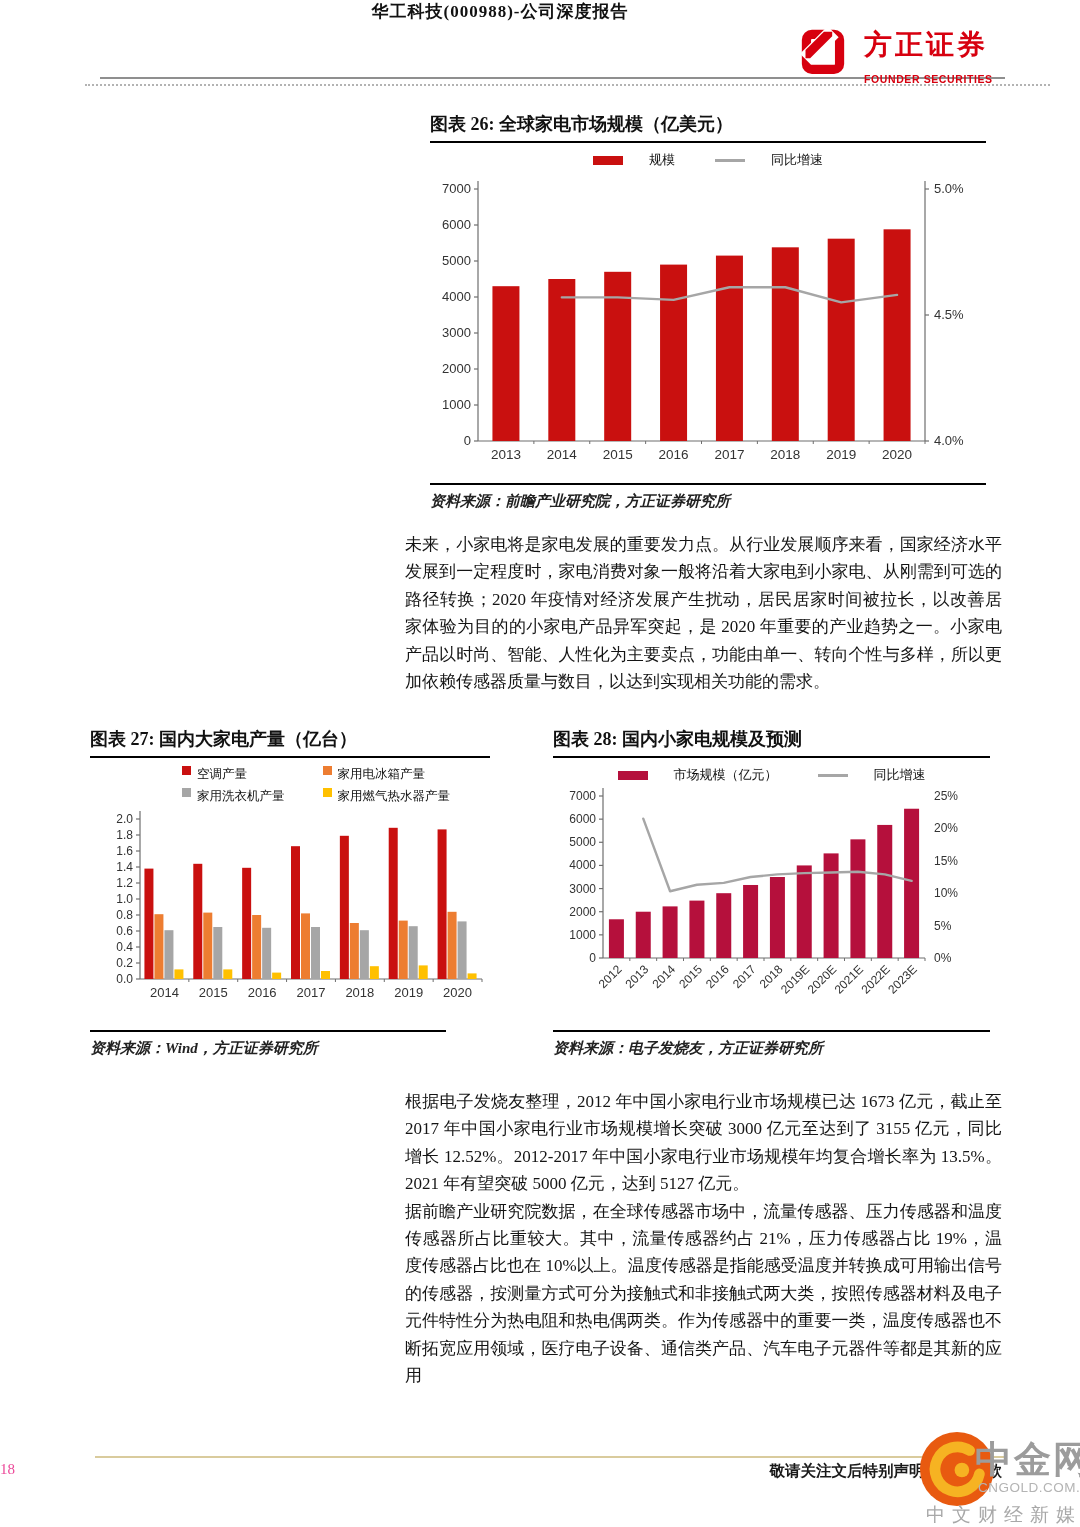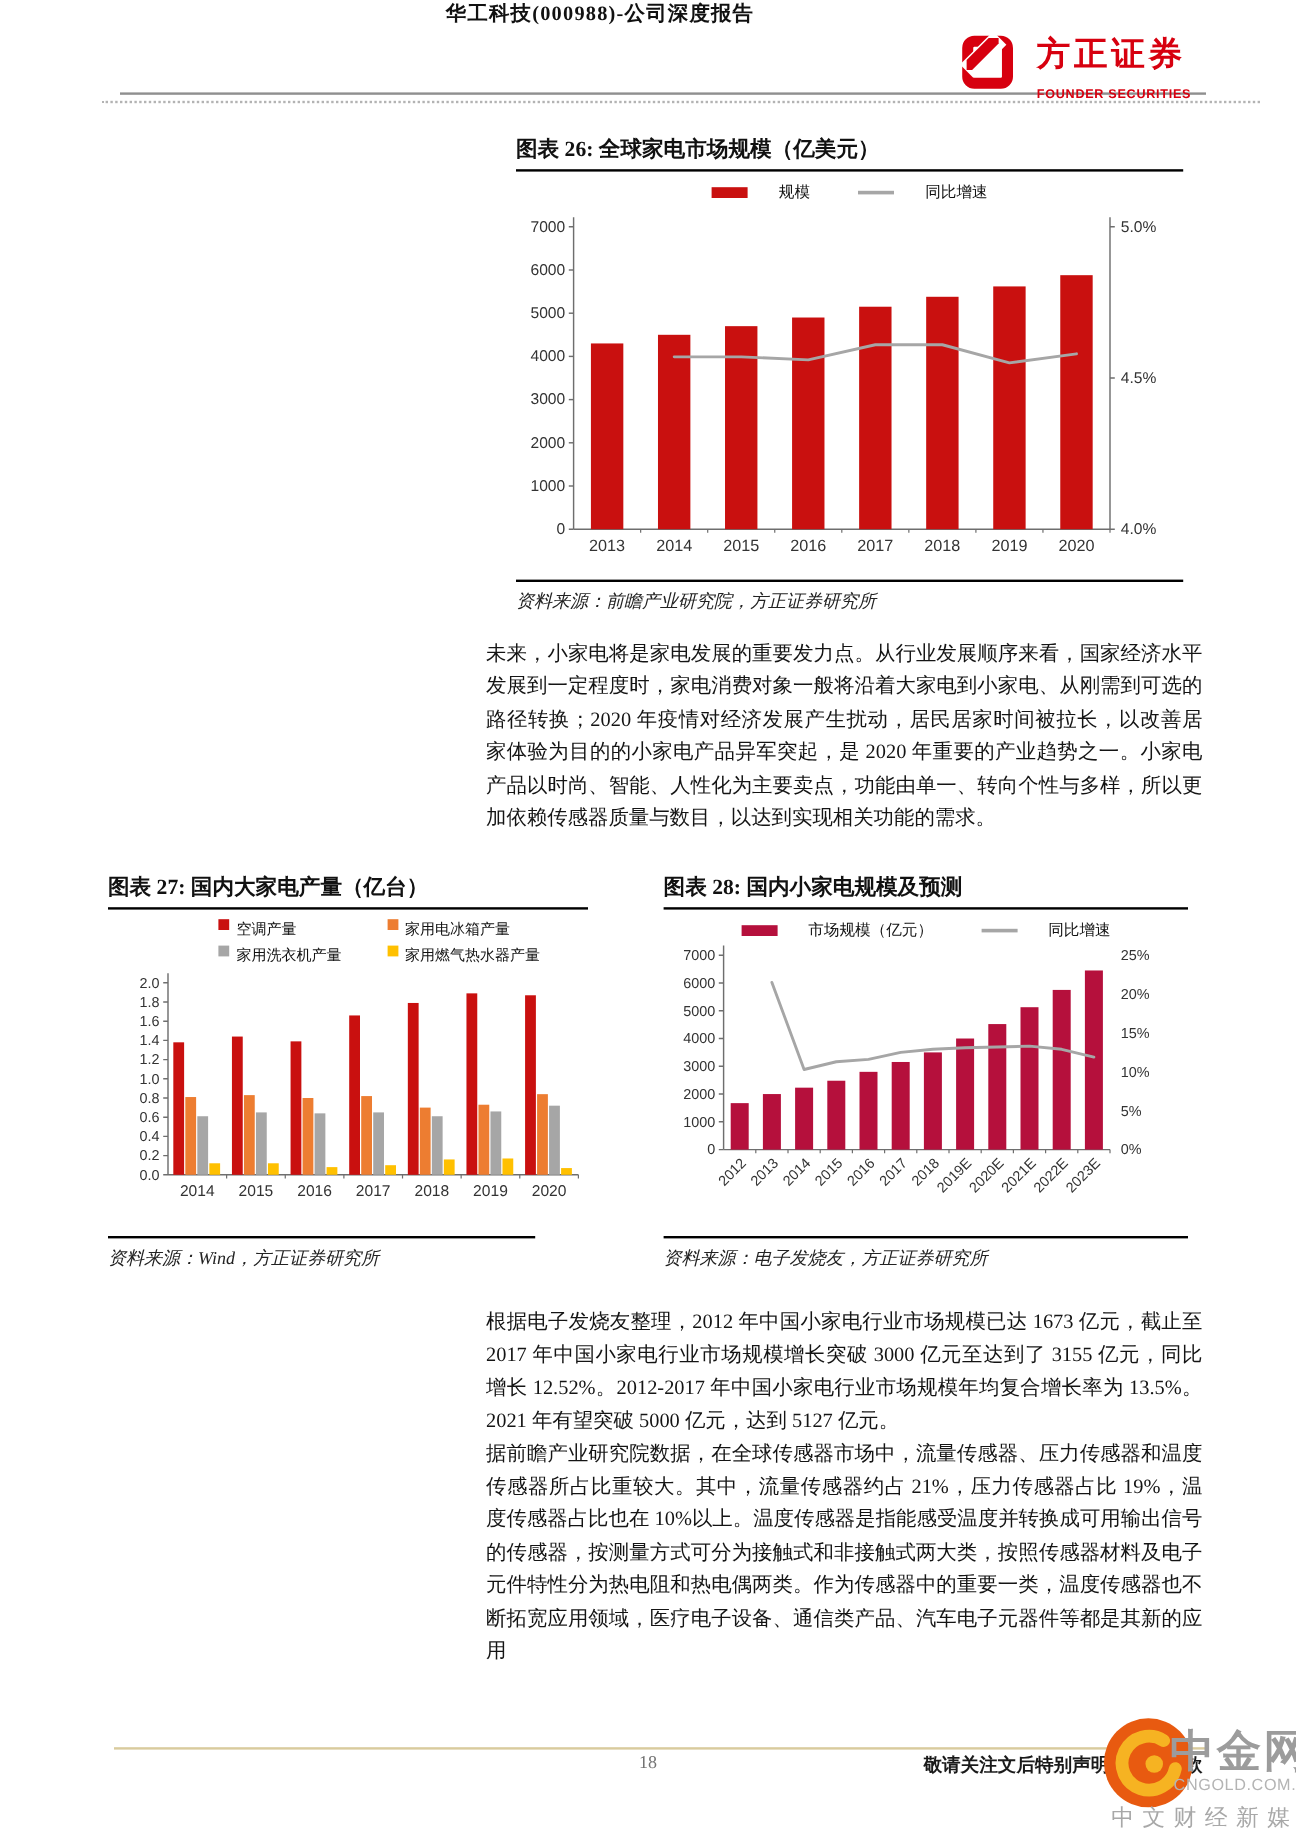--- a/index.html
+++ b/index.html
@@ -14,36 +14,36 @@
   .hdr-dots{left:85px;top:84px;width:965px;border-top:2px dotted #b3b3b3}
   .brand{left:800px;top:26px;display:flex;align-items:flex-start;gap:18px}
   .brand-txt{display:flex;flex-direction:column;margin-top:4px}
   .brand-cn{color:#d7000f;font-size:28px;font-weight:700;letter-spacing:3px;line-height:1.05;
             font-family:"Liberation Sans","DejaVu Sans",sans-serif}
   .brand-en{color:#d7000f;font-size:10.5px;font-weight:700;letter-spacing:.6px;margin-top:14px;
             font-family:"Liberation Sans","DejaVu Sans",sans-serif}
 
   
   .fig-title{font-size:18px;font-weight:700;border-bottom:2.5px solid #000;padding-bottom:5px;white-space:nowrap}
-  .source{border-top:2.5px solid #000;padding-top:7px;font-size:15px;font-style:italic;font-weight:400;color:#222;white-space:nowrap}
+  .source{border-top:2.5px solid #000;padding-top:7px;font-size:15px;font-style:italic;font-weight:700;color:#222;white-space:nowrap}
   .legend{display:flex;align-items:center;justify-content:center;gap:26px;font-size:13px;margin-top:8px}
   .legend-grid{display:grid;grid-template-columns:auto auto;column-gap:38px;row-gap:5px;
                width:max-content;margin:8px 0 0 92px;font-size:12.5px}
   .lg-item{display:flex;gap:6px;white-space:nowrap}
   .sw-bar{display:inline-block;width:30px;height:9px}
   .sw-line{display:inline-block;width:30px;height:3px}
   .sw-sq{display:inline-block;width:9px;height:9px}
   svg text{font-family:"Liberation Sans","DejaVu Sans",sans-serif}
 
   
   .para{width:597px;font-size:17px;line-height:27.4px;text-align:justify;color:#141414}
 
   
   .ft-rule{left:95px;top:1456px;width:910px;height:2px;background:#d9cb9d}
-  .ft-page{left:0;top:1461px;width:1080px;text-align:center;font-size:15px;color:#737373}
+  .ft-page{left:0;top:1461px;width:1080px;text-align:left;font-size:15px;color:#ec4899}
   .ft-disc{left:700px;top:1461px;width:302px;text-align:right;font-size:15.5px;font-weight:700;
            font-family:"Liberation Sans","DejaVu Sans",sans-serif;color:#1a1a1a}
 
   
   .wm{left:918px;top:1430px;width:175px;z-index:5}
   .wm-name{position:absolute;left:57px;top:5px;font-size:37px;font-weight:700;color:#9c9c9c;
            letter-spacing:2px;font-family:"Liberation Sans","DejaVu Sans",sans-serif;white-space:nowrap}
   .wm-domain{position:absolute;left:60px;top:50px;font-size:13.5px;color:#b4b4b4;letter-spacing:.5px;
              font-family:"Liberation Sans","DejaVu Sans",sans-serif;white-space:nowrap}
   .wm-tag{position:absolute;left:8px;top:72px;font-size:19px;color:#a8a8a8;letter-spacing:7px;

